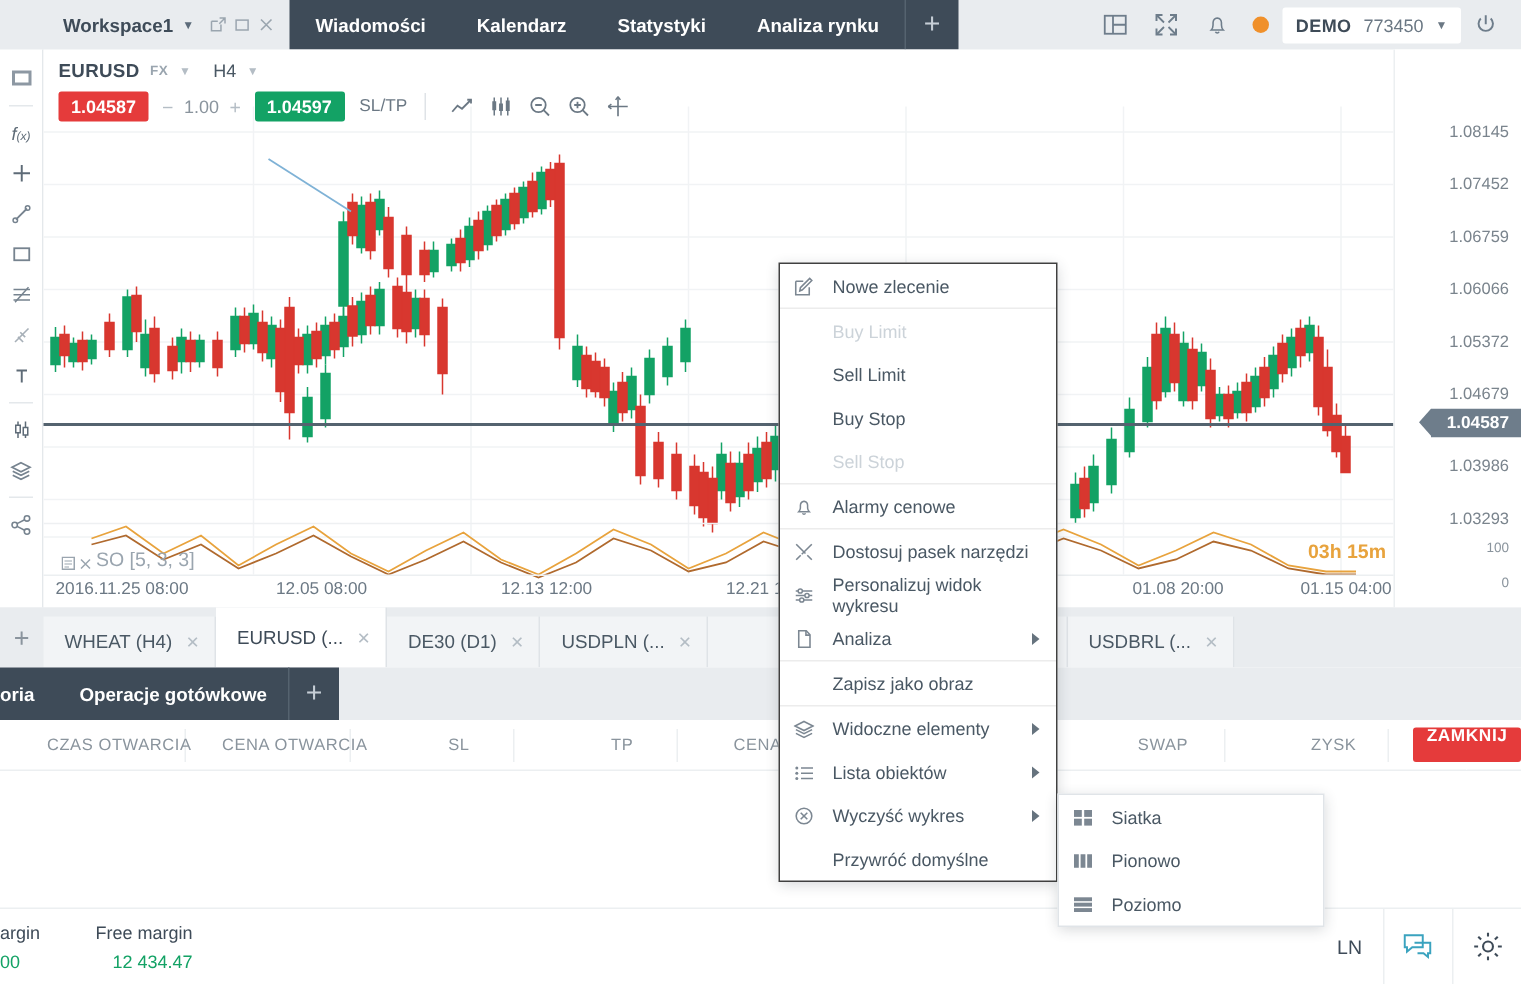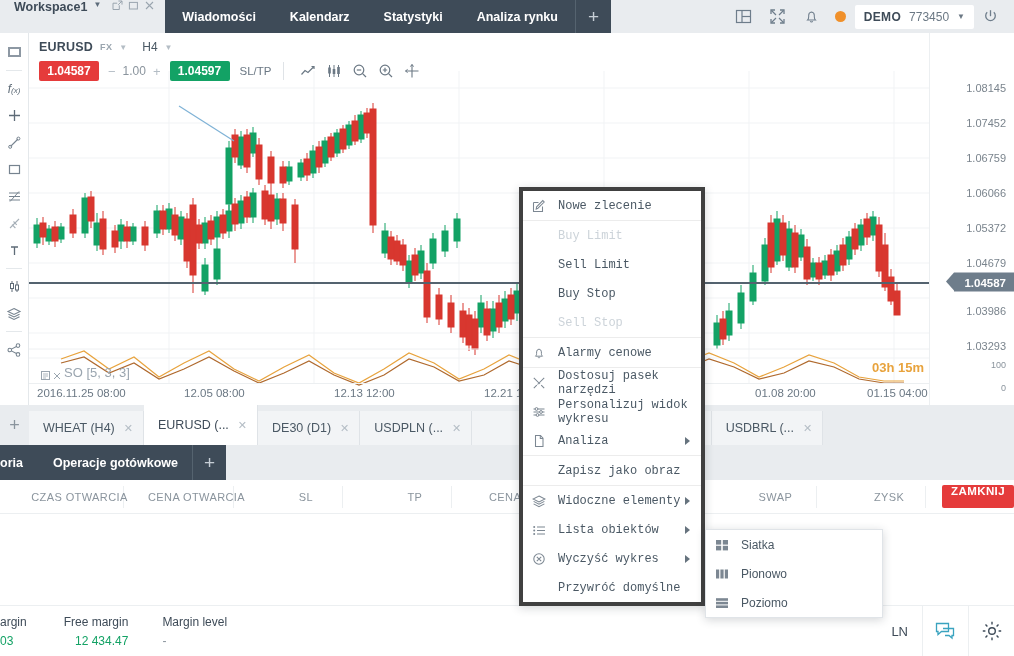--- a/index.html
+++ b/index.html
@@ -16,25 +16,26 @@
     background: #e9ecef;
   }
 
   
   .topbar {
     position: absolute; left: 0; top: 0; width: 1014px; height: 33px;
     background: #e9ecef;
     display: flex; align-items: stretch;
   }
   .ws-tab {
-    display: flex; align-items: flex-start; gap: 5px;
+    display: flex; align-items: center; gap: 5px;
     padding: 0 10px 0 14px;
     background: #e9ecef;
     color: #3e4b58; font-size: 12.5px; font-weight: bold;
     white-space: nowrap;
+    margin-left: 28px;
   }
   .ws-caret { font-size: 8px; color: #5c6b7a; margin-left: 1px; }
   .ws-icons { display: flex; gap: 5px; align-items: center; margin-left: 6px; }
   .ws-icons span {
     color: #9aa5af; font-size: 11px; line-height: 1; cursor: pointer;
   }
   .navgroup {
     display: flex; align-items: stretch;
     background: #3e4b58;
   }
@@ -258,27 +259,26 @@
   }
   .sb-cur { font-size: 13px; color: #3e4b58; padding: 0 14px; }
   .sb-ic {
     width: 46px; height: 51px;
     display: flex; align-items: center; justify-content: center;
     border-left: 1px solid #eceff1; cursor: pointer; color: #3e4b58;
   }
 
   
   .ctxmenu {
-    position: absolute; left: 519px; top: 187px; width: 186px;
+    position: absolute; left: 519px; top: 175px; width: 186px;
     background: #ffffff;
-    border: 4px solid #404040;
+    border: 1px solid #404040;
     box-shadow: 0 2px 9px rgba(40,50,60,.20);
     z-index: 50;
     padding: 0;
-    font-family: Liberation Mono, monospace;
   }
   .mi {
     display: flex; align-items: center;
     height: 29px; padding: 0 9px;
     font-size: 12px; color: #4a5864; cursor: pointer;
     position: relative;
   }
   .mi.active { background: #f2f4f6; }
   .mi.disabled { color: #ccd3d9; cursor: default; }
   .mi .mico {
@@ -879,29 +879,25 @@
       <div class="bp-col" style="width:110px;">ZYSK</div>
       <div class="btn-close" style="margin-left:16px;">
         <span>ZAMKNIJ</span>
         <span class="cv">▼</span>
       </div>
     </div>
 
     <div class="statusbar">
       <div class="sb-item" style="padding-left:0;">
         <span class="sb-lbl">argin</span>
-        <span class="sb-val">03</span>
+        <span class="sb-val">00</span>
       </div>
       <div class="sb-item" style="align-items:flex-end;padding-left:24px;padding-right:20px;">
         <span class="sb-lbl">Free margin</span>
         <span class="sb-val">12 434.47</span>
-      </div>
-      <div class="sb-item" style="padding-left:14px;">
-        <span class="sb-lbl">Margin level</span>
-        <span class="sb-val muted">-</span>
       </div>
       <div class="sb-right">
         <span class="sb-cur">LN</span>
         <span class="sb-ic">
           <svg width="24" height="22" viewBox="0 0 24 22">
               <path d="M2.5 3.5h12v8h-7l-3.5 3v-3h-1.5z" stroke="#3aa3bf" fill="none" stroke-width="1.3"></path>
               <path d="M9 8.5h10.5v7h-1.5v2.5l-3-2.5h-4" stroke="#3aa3bf" fill="none" stroke-width="1.3"></path>
             </svg>
         </span>
         <span class="sb-ic">

